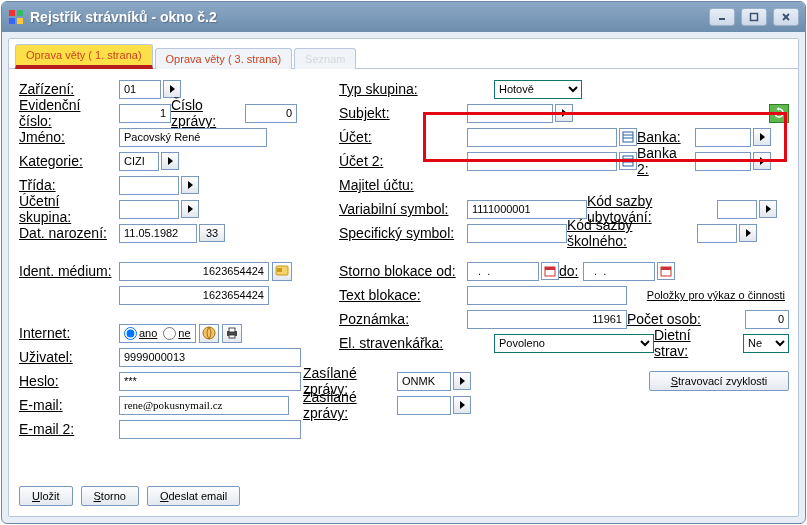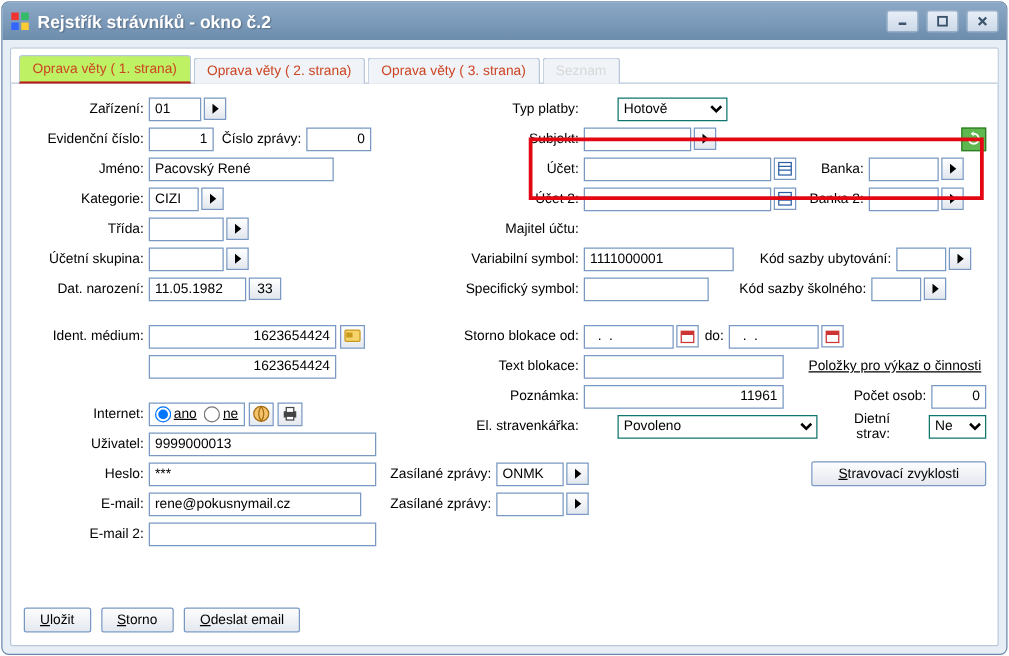--- a/index.html
+++ b/index.html
@@ -71,35 +71,36 @@
     border-bottom: none;
     margin-right: 2px;
     background: #f0f3f8;
     border-radius: 3px 3px 0 0;
     color: #cc4422;
     font-size: 11px;
     position: relative;
     top: 1px;
   }
   .tab.active {
-    background: #bef264;
-    border-bottom: 2px solid #b91c1c;
+    background: #fde047;
+    border-bottom: 4px solid #b91c1c;
   }
   .tab.disabled { color: #d8d8d8; }
   .form-area {
     flex: 1;
     position: relative;
     padding: 8px 10px;
   }
   .row { display: flex; align-items: center; height: 24px; }
   .lbl {
-    text-align: right;
+    text-align: left;
     color: #000;
     padding-right: 4px;
-    font-size: 11px;
+    font-size: 14px;
+    text-decoration: underline;
   }
   .lbl.left { width: 100px; }
   .lbl.mid  { width: 128px; }
   .input {
     border: 1px solid #7a99c2;
     background: #fff;
     height: 19px;
     padding: 1px 4px;
     font-size: 11px;
   }
@@ -197,21 +198,20 @@
             <line x1="2" y1="2" x2="8" y2="8" stroke="#3c536c" stroke-width="1.8"></line>
             <line x1="8" y1="2" x2="2" y2="8" stroke="#3c536c" stroke-width="1.8"></line>
           </svg>
         </div>
     </div>
   </div>
 
   <div class="client">
     <div class="tabs">
       <div class="tab active">Oprava věty ( 1. strana)</div>
-      <div class="tab">Oprava věty ( 2. strana)</div>
       <div class="tab">Oprava věty ( 3. strana)</div>
       <div class="tab disabled">Seznam</div>
     </div>
 
     <div class="form-area">
 
       <div class="left-col">
         <div class="row">
           <span class="lbl left">Zařízení:</span>
           <input class="input" style="width: 42px;" value="01">
@@ -312,31 +312,31 @@
         <div class="row">
           <span class="lbl left">Uživatel:</span>
           <input class="input" style="width: 182px;" value="9999000013">
         </div>
         <div class="row">
           <span class="lbl left">Heslo:</span>
           <input class="input" style="width: 182px;" value="***">
         </div>
         <div class="row">
           <span class="lbl left">E-mail:</span>
-          <input class="input" style="width: 170px;" value="rene@pokusnymail.cz">
+          <input class="input" style="width: 170px; font-family: Liberation Serif, serif;" value="rene@pokusnymail.cz">
         </div>
         <div class="row">
           <span class="lbl left">E-mail 2:</span>
           <input class="input" style="width: 182px;" value="">
         </div>
       </div>
 
       <div class="right-col">
         <div class="row">
-          <span class="lbl mid">Typ platby:</span>
+          <span class="lbl mid">Typ skupina:</span>
           <select class="select" style="width:88px"><option>Hotově</option></select>
         </div>
         <div class="row">
           <span class="lbl mid">Subjekt:</span>
           <input class="input" style="width: 86px;" value="">
           <span class="btn-lookup">
               <svg viewBox="0 0 7 10">
                 <path d="M1 1 L6 5 L1 9 Z" fill="#000"></path>
               </svg>
             </span>

